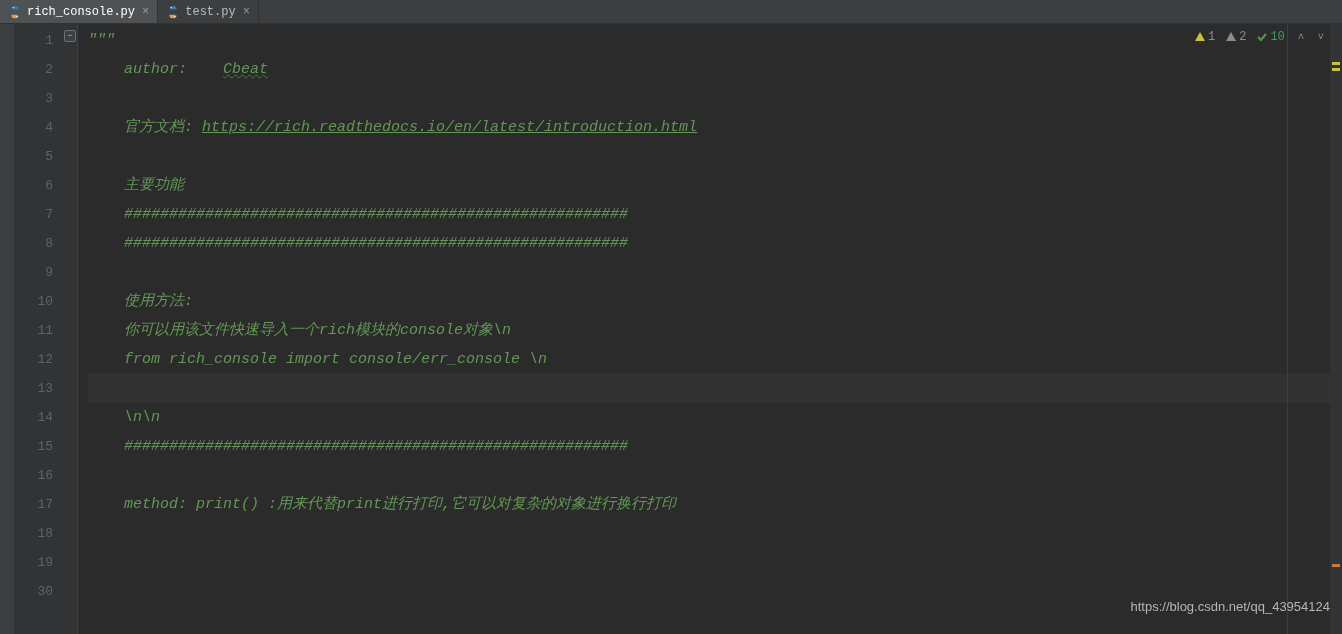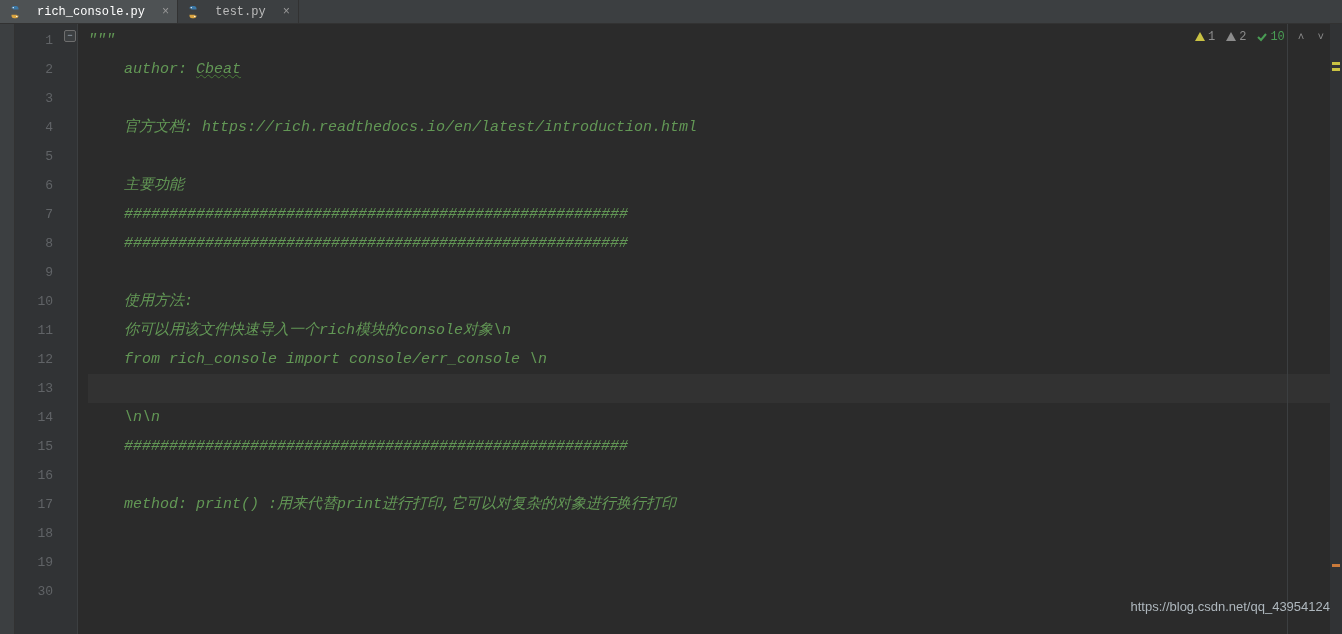--- a/index.html
+++ b/index.html
@@ -15,21 +15,21 @@
     .tab-bar {
       display: flex;
       background: #3c3f41;
       height: 24px;
       border-bottom: 1px solid #323232;
     }
     .tab {
       display: flex;
       align-items: center;
       padding: 0 8px;
-      gap: 15px;
+      gap: 5px;
       font-size: 12px;
       color: #bbbbbb;
       cursor: pointer;
       border-right: 1px solid #323232;
     }
     .tab.active {
       background: #4e5254;
       color: #ffffff;
     }
     .tab-close {
@@ -97,22 +97,22 @@
       overflow: hidden;
     }
     .code-line {
       white-space: pre;
       height: 29px;
     }
     .code-line.caret {
       background: #323232;
     }
     .dq { color: #629755; font-style: italic; }
-    .link { text-decoration-color: #629755; }
-    .wavy { text-decoration: underline wavy #4a7a3a; text-decoration-thickness: 1px; }
+    .link { text-decoration: underline; text-decoration-color: #629755; }
+    .wavy { text-decoration: underline wavy #4a7a3a; text-decoration-thickness: 1px; margin-left: 27px; }
     .inspections {
       position: absolute;
       top: 30px;
       right: 18px;
       display: flex;
       align-items: center;
       gap: 10px;
       font-size: 12px;
       color: #8c8c8c;
       z-index: 5;

